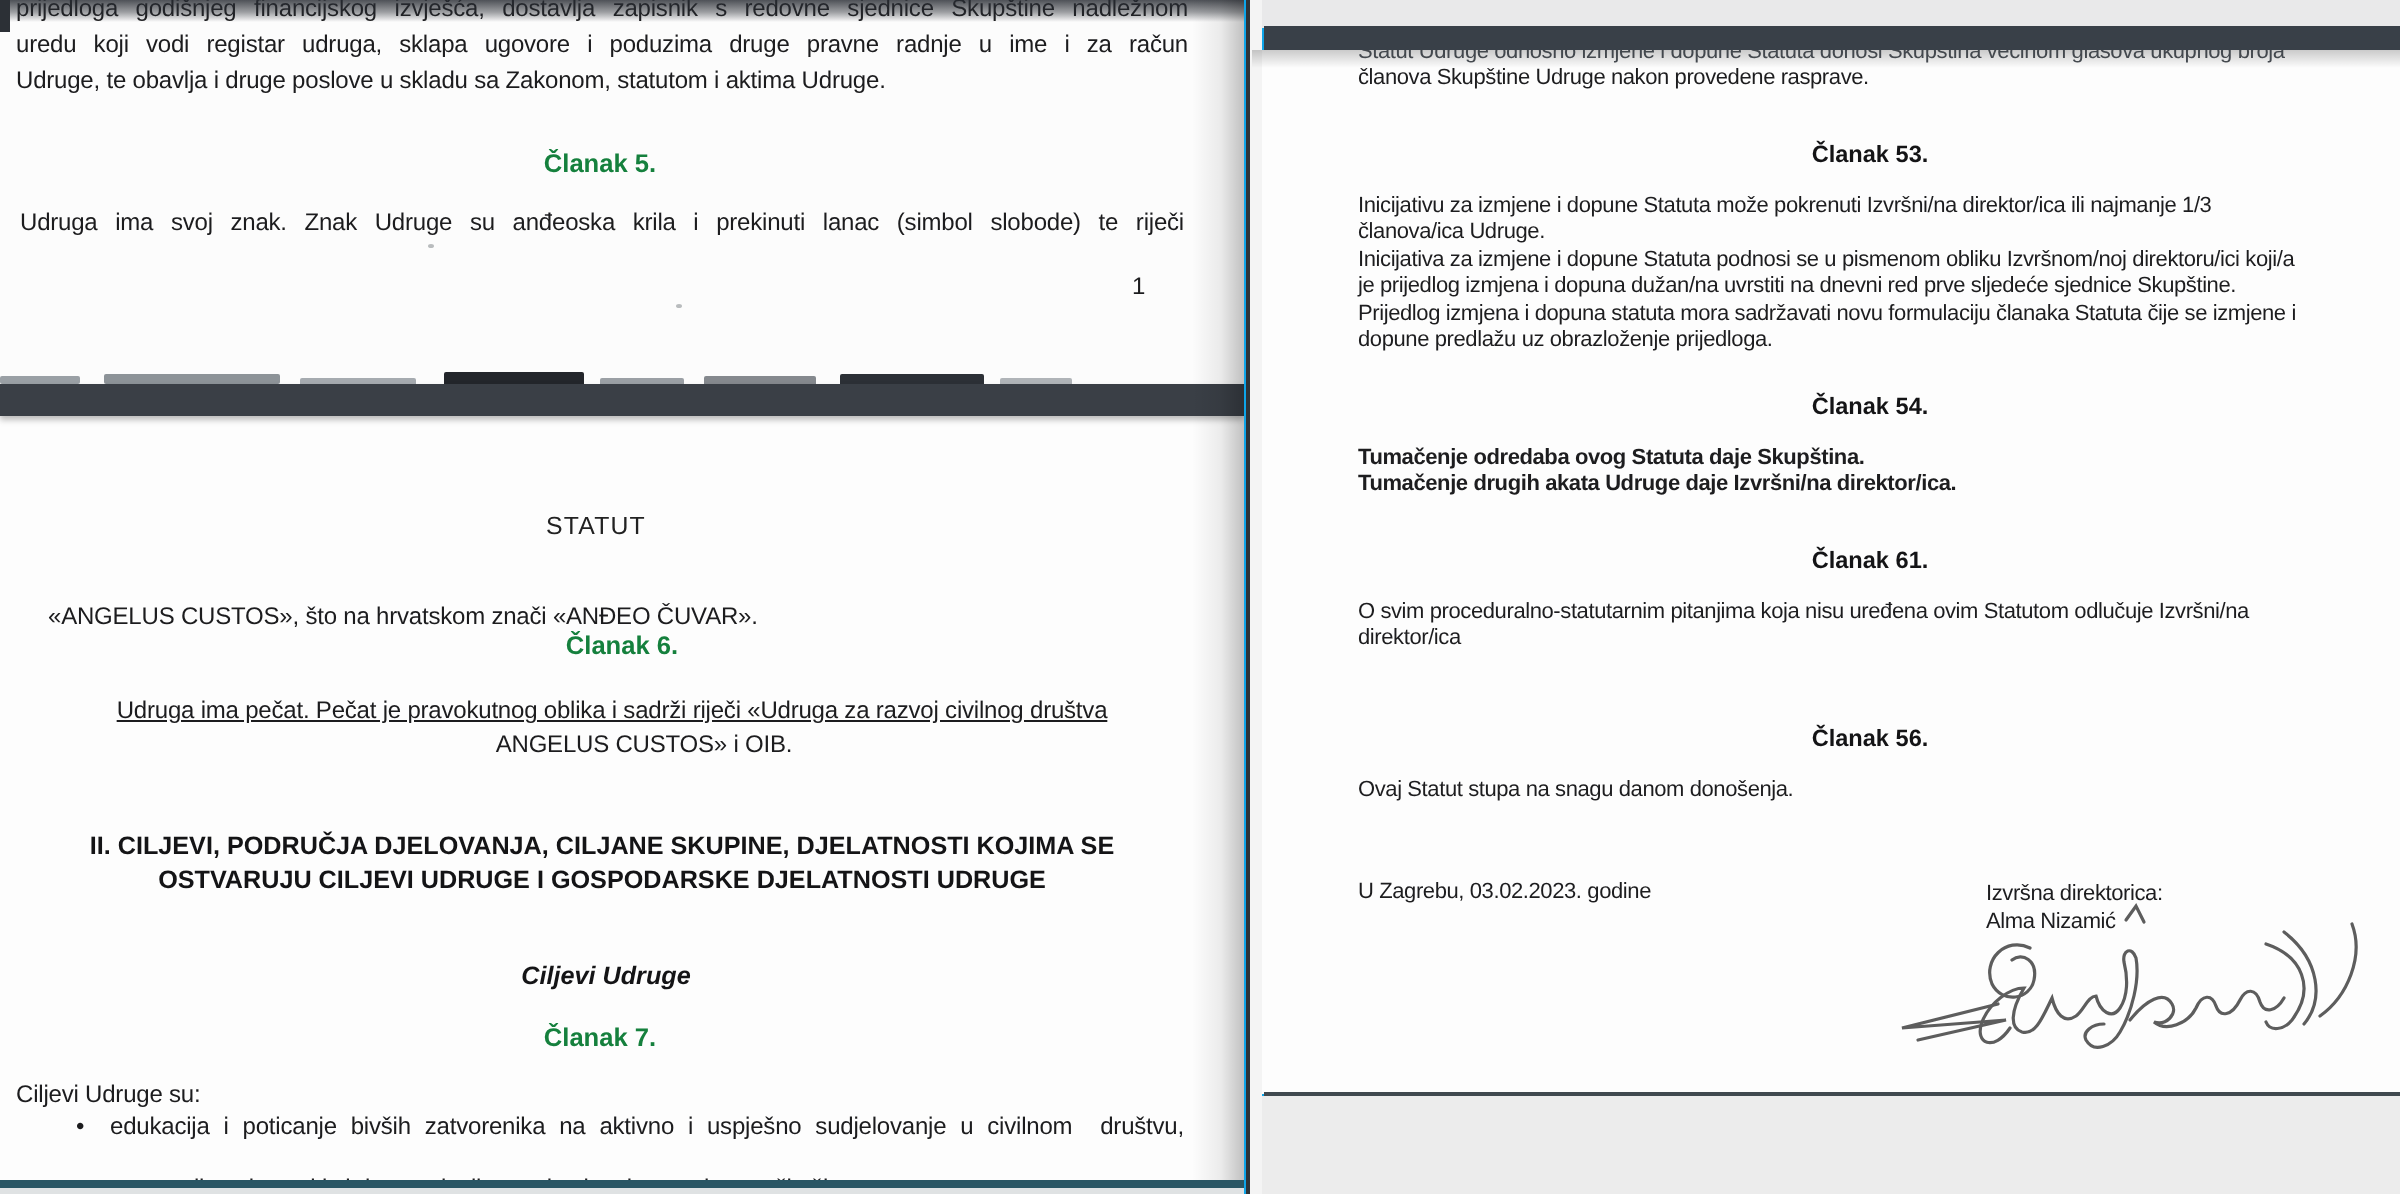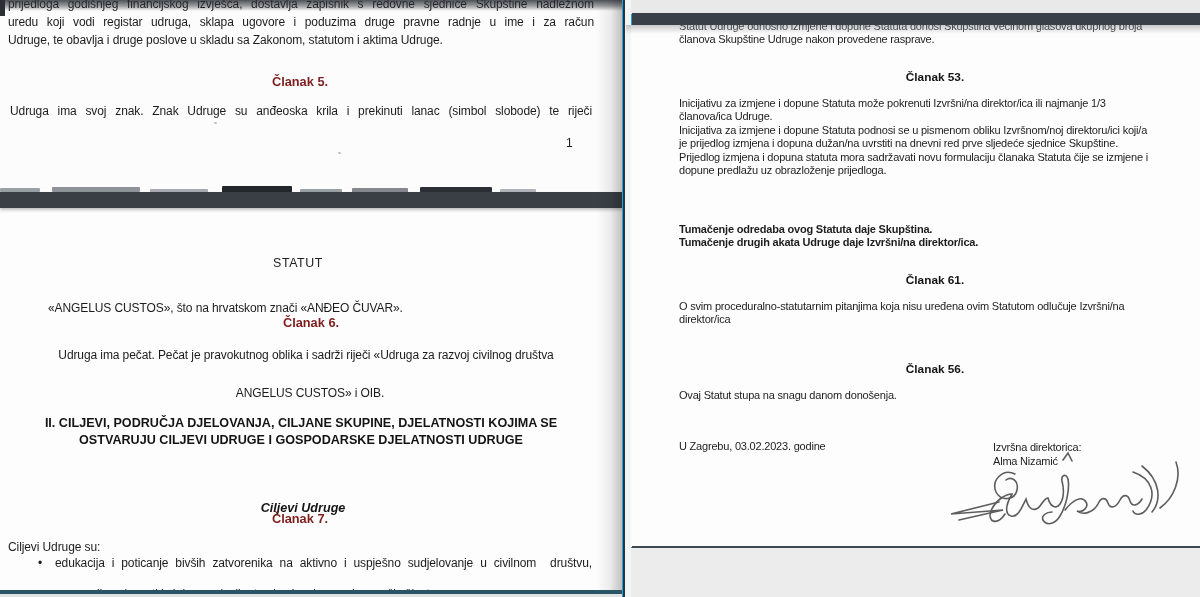--- a/index.html
+++ b/index.html
@@ -14,24 +14,24 @@
   .line{white-space:pre-wrap;}
   .multiline{white-space:pre-line;}
   .j{text-align:justify;text-align-last:justify;}
   .ctr{text-align:center;}
   .nowrap{white-space:nowrap;}
 
   
   .lp-page1{position:absolute;left:0;top:0;width:622px;height:193px;background:#fcfcfc;z-index:1;overflow:hidden;}
   .lp-page2{position:absolute;left:0;top:209px;width:622px;height:382px;background:#fdfdfd;z-index:1;overflow:hidden;}
   .lp-text{font-size:12px;line-height:17px;letter-spacing:-0.1px;color:#1c1c1e;}
-  .lp-h{font-size:12.8px;font-weight:bold;color:#7f1d1d;}
+  .lp-h{font-size:12.8px;font-weight:bold;color:#15803d;}
   .lp-title{font-size:12.4px;letter-spacing:0.6px;color:#222;}
   .lp-sec{font-size:12.6px;font-weight:bold;line-height:16.5px;color:#141416;}
-  .lp-sub{font-size:12.6px;font-weight:bold;font-style:italic;color:#141416;margin-top:20px;}
+  .lp-sub{font-size:12.6px;font-weight:bold;font-style:italic;color:#141416;}
   .top-shadow{left:0;top:0;width:622px;height:11px;z-index:4;
       background:linear-gradient(180deg,rgba(40,44,51,0.82) 0%,rgba(40,44,51,0.45) 55%,rgba(40,44,51,0) 100%);}
   .corner-sliver{left:0;top:0;width:5px;height:16px;background:#2c3036;z-index:5;}
   .ragged{position:absolute;left:0;top:184px;width:622px;height:9px;z-index:3;}
   .rag{position:absolute;border-radius:1px;}
   .sep-bar{left:0;top:192px;width:622px;height:16px;background:#3a3f46;z-index:3;
       box-shadow:0 2px 3px rgba(0,0,0,0.25);}
   .teal-line{left:0;top:590px;width:622px;height:4px;background:#2a5664;z-index:7;}
   .bottom-strip-l{left:0;top:594px;width:622px;height:3px;background:#dfe2e3;z-index:7;}
   .lp-right-shadow{right:0;top:0;width:26px;height:597px;z-index:6;
@@ -85,24 +85,24 @@
       <div class="rag" style="left:222px;top:2px;width:70px;height:7px;background:#23262b;"></div>
       <div class="rag" style="left:300px;top:5px;width:42px;height:4px;background:#9ba0a5;"></div>
       <div class="rag" style="left:352px;top:4px;width:56px;height:5px;background:#85898e;"></div>
       <div class="rag" style="left:420px;top:3px;width:72px;height:6px;background:#2c3036;"></div>
       <div class="rag" style="left:500px;top:5px;width:36px;height:4px;background:#b0b4b8;"></div>
     </div>
     <div class="abs sep-bar"></div>
 
     <div class="lp-page2">
       <div class="abs lp-title ctr" style="left:0;top:47px;width:596px;">STATUT</div>
-      <div class="abs lp-text" style="left:24px;top:91px;width:560px;margin-left:24px;">«ANGELUS CUSTOS», što na hrvatskom znači «ANĐEO ČUVAR».</div>
+      <div class="abs lp-text" style="left:24px;top:91px;width:560px;">«ANGELUS CUSTOS», što na hrvatskom znači «ANĐEO ČUVAR».</div>
       <div class="abs lp-h ctr" style="left:0;top:106px;width:622px;">Članak 6.</div>
-      <div class="abs lp-text ctr nowrap" style="left:0;top:138px;width:612px;">Udruga ima pečat. Pečat je pravokutnog oblika i sadrži riječi  «Udruga za razvoj civilnog društva</div>
-      <div class="abs lp-text ctr" style="left:4px;top:155px;width:612px;margin-top:21px;">ANGELUS CUSTOS» i OIB.</div>
+      <div class="abs lp-text ctr nowrap" style="left:0;top:138px;width:612px;text-decoration:underline;">Udruga ima pečat. Pečat je pravokutnog oblika i sadrži riječi  «Udruga za razvoj civilnog društva</div>
+      <div class="abs lp-text ctr" style="left:16px;top:155px;width:612px;">ANGELUS CUSTOS» i OIB.</div>
       <div class="abs lp-sec ctr multiline" style="left:10px;top:206px;width:582px;">II. CILJEVI, PODRUČJA DJELOVANJA, CILJANE SKUPINE, DJELATNOSTI KOJIMA SE
 OSTVARUJU CILJEVI UDRUGE I GOSPODARSKE DJELATNOSTI UDRUGE</div>
       <div class="abs lp-sub ctr" style="left:0;top:272px;width:606px;">Ciljevi Udruge</div>
       <div class="abs lp-h ctr" style="left:0;top:302px;width:600px;">Članak 7.</div>
       <div class="abs lp-text" style="left:8px;top:330px;width:580px;">Ciljevi Udruge su:</div>
 
       <div class="abs" style="left:0;top:346px;width:622px;height:17px;">
         <span class="b-mark lp-text">•</span>
         <span class="b-text lp-text j line">edukacija i poticanje bivših zatvorenika na aktivno i uspješno sudjelovanje u civilnom  društvu,</span>
       </div>
@@ -125,20 +125,21 @@
     <div class="abs rp-darkbar"></div>
 
     <div class="abs rp-text nowrap" style="left:57px;top:33px;">članova Skupštine Udruge nakon provedene rasprave.</div>
     <div class="abs rp-h rp-hbox" style="top:70px;">Članak 53.</div>
     <div class="abs rp-text multiline" style="left:57px;top:97px;width:521px;">Inicijativu za izmjene i dopune Statuta može pokrenuti Izvršni/na direktor/ica ili najmanje 1/3
 članova/ica Udruge.
 Inicijativa za izmjene i dopune Statuta podnosi se u pismenom obliku Izvršnom/noj direktoru/ici koji/a
 je prijedlog izmjena i dopuna dužan/na uvrstiti na dnevni red prve sljedeće sjednice Skupštine.
 Prijedlog izmjena i dopuna statuta mora sadržavati novu formulaciju članaka Statuta čije se izmjene i
 dopune predlažu uz obrazloženje prijedloga.</div>
+    <div class="abs rp-h rp-hbox" style="top:196px;">Članak 54.</div>
     <div class="abs rp-text multiline" style="left:57px;top:223px;width:521px;font-weight:bold;">Tumačenje odredaba ovog Statuta daje Skupština.
 Tumačenje drugih akata Udruge daje Izvršni/na direktor/ica.</div>
     <div class="abs rp-h rp-hbox" style="top:273px;">Članak 61.</div>
     <div class="abs rp-text multiline" style="left:57px;top:300px;width:521px;">O svim proceduralno-statutarnim pitanjima koja nisu uređena ovim Statutom odlučuje Izvršni/na
 direktor/ica</div>
     <div class="abs rp-h rp-hbox" style="top:362px;">Članak 56.</div>
     <div class="abs rp-text" style="left:57px;top:389px;width:521px;">Ovaj Statut stupa na snagu danom donošenja.</div>
 
     <div class="abs rp-text nowrap" style="left:57px;top:440px;">U Zagrebu, 03.02.2023. godine</div>
     <div class="abs rp-text nowrap" style="left:371px;top:441px;">Izvršna direktorica:</div>

